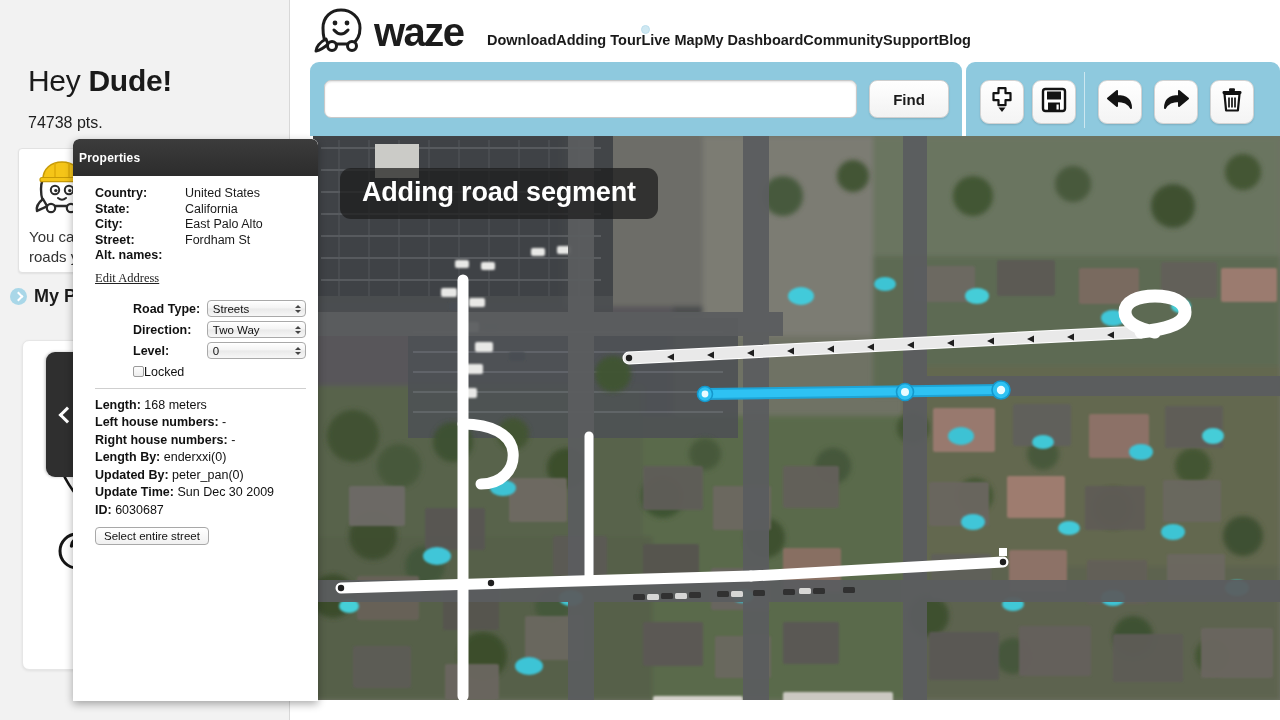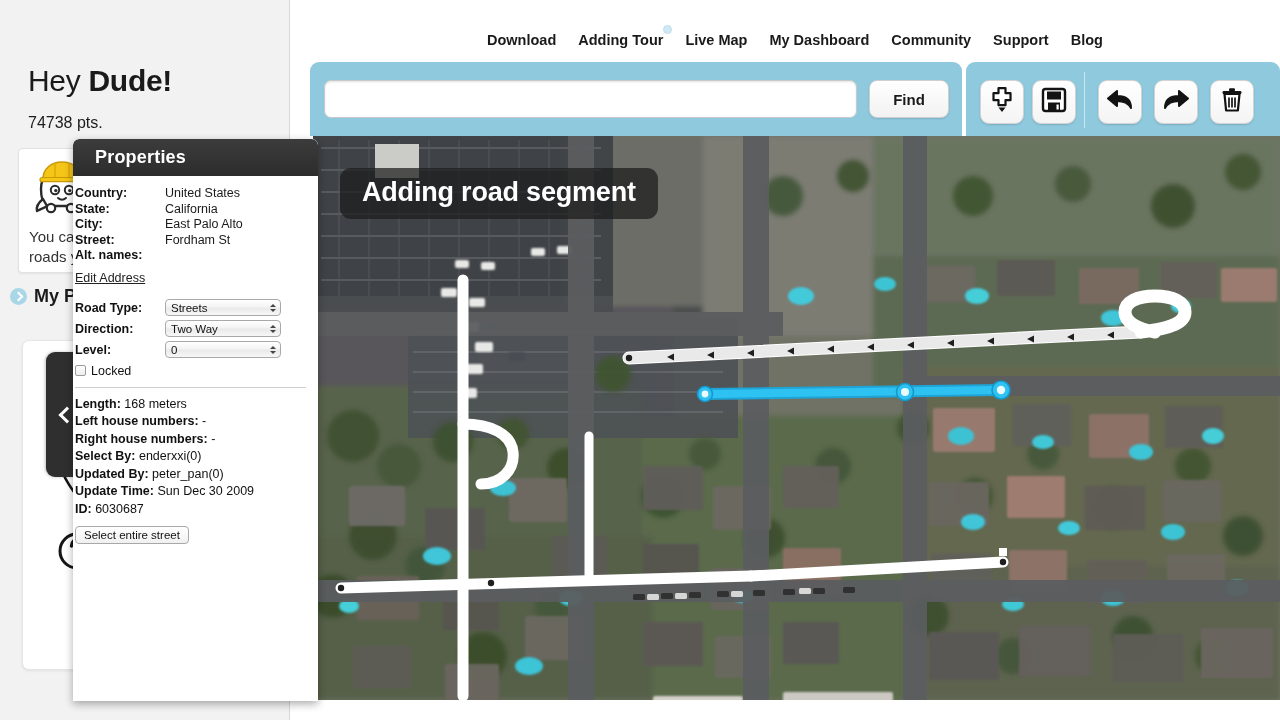--- a/index.html
+++ b/index.html
@@ -114,37 +114,37 @@
     z-index: 12;
     overflow: hidden;
   }
   .prop-header {
     height: 37px;
     background: linear-gradient(#3c3c3c, #2c2c2c);
     border-radius: 6px 6px 0 0;
     display: flex; align-items: center;
   }
   .prop-title {
-    color: #fff; font-size: 18px; font-weight: bold;
-    padding-left: 22px; letter-spacing: .2px;
-  }
-  .prop-body { padding: 10px 12px 0 2px; font-size: 12.5px; color: #111; }
+    color: #fff; font-size: 12px; font-weight: bold;
+    padding-left: 6px; letter-spacing: .2px;
+  }
+  .prop-body { padding: 10px 12px 0 22px; font-size: 12.5px; color: #111; }
 
   table.addr { border-collapse: collapse; }
   table.addr td { padding: 0 0 1px 0; vertical-align: top; line-height: 14.5px; }
   td.k { font-weight: bold; width: 90px; white-space: nowrap; }
   td.v { color: #1a1a1a; white-space: nowrap; }
 
   .edit-address {
     display: inline-block; margin-top: 7px;
     font-size: 12.5px; color: #222;
-    text-decoration: underline; cursor: pointer;
-  }
-
-  .field-grid { margin-top: 13px; }
+    text-decoration: underline; cursor: pointer; font-family: Liberation Serif, serif;
+  }
+
+  .field-grid { margin-top: 13px; margin-left: 38px; }
   .field-row { display: flex; align-items: center; height: 20px; margin-bottom: 1px; }
   .field-label { font-weight: bold; font-size: 12.5px; width: 90px; }
   .aqua-select {
     width: 116px; height: 17px;
     background: linear-gradient(#ffffff 0%, #f3f3f3 48%, #e9e9e9 52%, #f7f7f7 100%);
     border: 1px solid #a9a9a9;
     border-radius: 4px;
     font-size: 11.5px; font-family: "Liberation Sans", sans-serif;
     color: #111;
     padding: 0 16px 0 5px;
@@ -158,21 +158,21 @@
     width: 7px; display: flex; flex-direction: column;
     align-items: center; justify-content: center; gap: 2px;
   }
   .aqua-select .arrows i {
     width: 0; height: 0; display: block;
     border-left: 3px solid transparent; border-right: 3px solid transparent;
   }
   .aqua-select .arrows i.up { border-bottom: 3.5px solid #444; }
   .aqua-select .arrows i.dn { border-top: 3.5px solid #444; }
 
-  .locked-row { display: flex; align-items: center; gap: 5px; margin-top: 4px; }
+  .locked-row { display: flex; align-items: center; margin-top: 4px; }
   .checkbox {
     width: 11px; height: 11px;
     border: 1px solid #9b9b9b; border-radius: 2px;
     background: linear-gradient(#fdfdfd, #ededed);
     cursor: pointer;
   }
   .locked-label { font-size: 12.5px; color: #111; }
 
   hr.sep { border: 0; border-top: 1px solid #cfcfcf; margin: 9px 0 8px 0; }
 
@@ -190,21 +190,21 @@
 
   
   #main { position: absolute; left: 290px; top: 0; width: 990px; height: 720px; background: #fff; }
 
   
   #topnav { position: absolute; left: 0; top: 0; width: 990px; height: 62px; background: #fff; }
   .logo-wrap { position: absolute; left: 20px; top: 4px; display: flex; align-items: center; }
   .logo-text { font-size: 40px; font-weight: bold; color: #1c1c1c; letter-spacing: -1.5px; margin-left: 2px; }
   .nav-links {
     position: absolute; left: 197px; top: 32px;
-    display: flex; align-items: baseline; gap: 22px;
+    display: flex; align-items: baseline; 
     font-size: 14.5px; font-weight: bold; color: #1a1a1a;
   }
   .nav-link { white-space: nowrap; cursor: pointer; position: relative; }
   .nav-badge {
     position: absolute; right: -9px; top: -7px;
     width: 9px; height: 9px; border-radius: 50%;
     background: #cfe8f2; border: 1px solid #bcdfee;
   }
 
   
@@ -417,21 +417,21 @@
       </div>
       <div class="stat">
         <b>Left house numbers:</b>
         <span>-</span>
       </div>
       <div class="stat">
         <b>Right house numbers:</b>
         <span>-</span>
       </div>
       <div class="stat">
-        <b>Select By:</b>
+        <b>Length By:</b>
         <span>enderxxi(0)</span>
       </div>
       <div class="stat">
         <b>Updated By:</b>
         <span>peter_pan(0)</span>
       </div>
       <div class="stat">
         <b>Update Time:</b>
         <span>Sun Dec 30 2009</span>
       </div>
@@ -440,20 +440,34 @@
         <span>6030687</span>
       </div>
 
       <div class="select-street-btn">Select entire street</div>
     </div>
   </div>
 
   <div id="main">
 
     <div id="topnav">
+      <div class="logo-wrap">
+        <span>
+          <svg width="62" height="52" viewBox="0 0 62 52">
+            <path d="M13 24 C13 13 21 6 31 6 C41 6 50 13 50 24 C50 31 47 37 42 40 L17 40 C14 37 13 31 13 24 Z" fill="#ffffff" stroke="#1c1c1c" stroke-width="3"></path>
+            <path d="M16 35 C10 38 6 43 6 47 C11 46 15 43 18 40 Z" fill="#ffffff" stroke="#1c1c1c" stroke-width="3" stroke-linejoin="round"></path>
+            <circle cx="25" cy="19" r="2.4" fill="#1c1c1c"></circle>
+            <circle cx="37" cy="19" r="2.4" fill="#1c1c1c"></circle>
+            <path d="M24 26 Q31 34 38 26" stroke="#1c1c1c" stroke-width="3" fill="none" stroke-linecap="round"></path>
+            <circle cx="22" cy="42" r="4.5" fill="#fff" stroke="#1c1c1c" stroke-width="3"></circle>
+            <circle cx="42" cy="42" r="4.5" fill="#fff" stroke="#1c1c1c" stroke-width="3"></circle>
+          </svg>
+        </span>
+        <span class="logo-text">waze</span>
+      </div>
 
       <div class="nav-links">
         <span class="nav-link">Download</span>
         <span class="nav-link">
           <span>Adding Tour</span>
           <span class="nav-badge"></span>
         </span>
         <span class="nav-link">Live Map</span>
         <span class="nav-link">My Dashboard</span>
         <span class="nav-link">Community</span>

